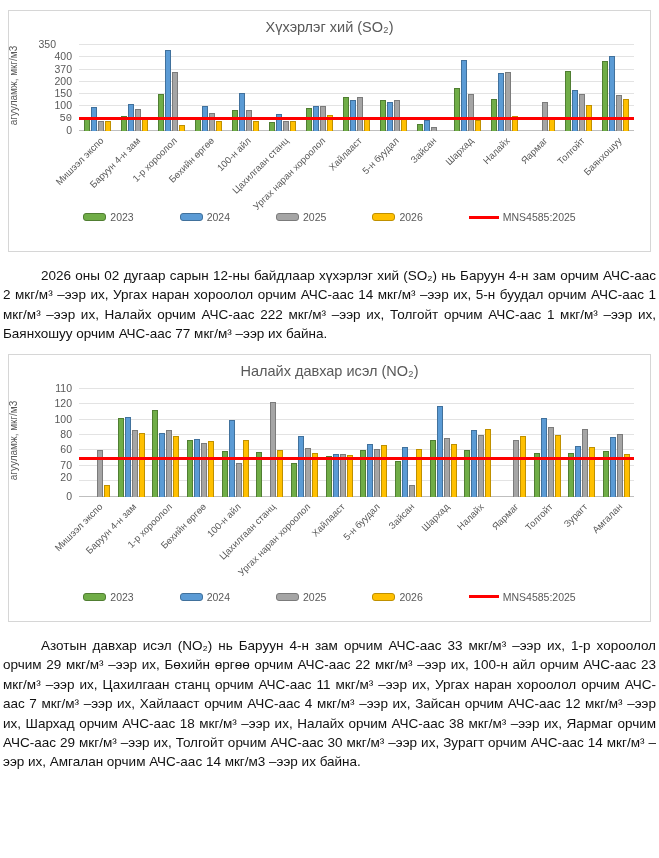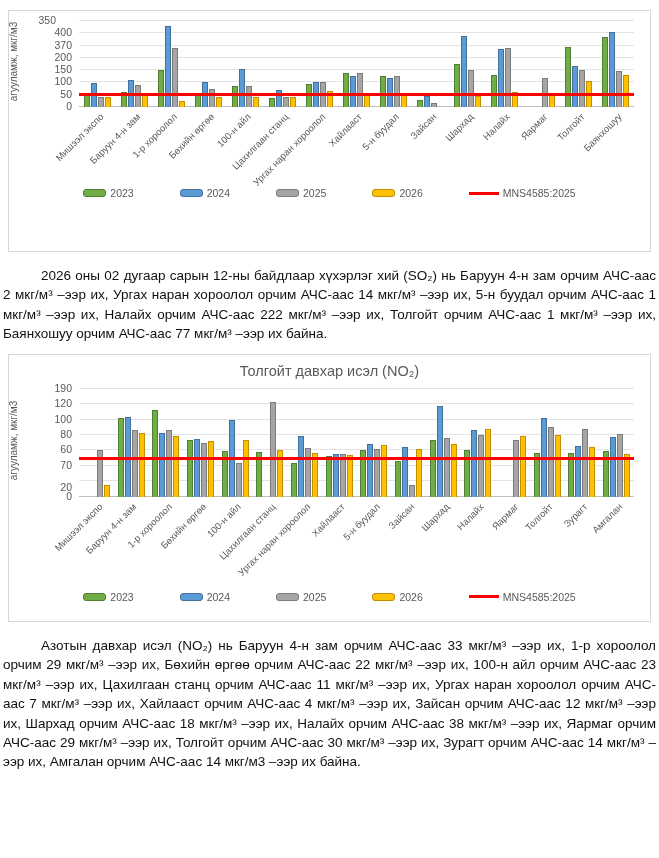--- a/index.html
+++ b/index.html
@@ -25,26 +25,27 @@
   .swatch-line{width:30px;height:3px;}
   .para{margin:14px 3px 0;font-size:13.5px;line-height:1.44;text-align:justify;text-indent:38px;color:#111;}
 </style>
 </head>
 <body>
 
 <div class="doc-title">
 </div>
 
 <div class="chart-box" style="height:242px;">
+    <div class="chart-title">Хүхэрлэг хий (SO₂)</div>
     <div class="plot-wrap" style="height:86px;margin:10px 18px 0 70px;width:555px;">
       <div class="ylab" style="left:-66px;top:35px;width:0;display:flex;justify-content:center;">агууламж, мкг/м3</div>
       <div class="gridline axisline" style="bottom:0.0px;"></div>
       <div class="ytick" style="right:562px;bottom:-5.0px;">0</div>
       <div class="gridline" style="bottom:12.3px;"></div>
-      <div class="ytick" style="right:562px;bottom:7.3px;">50</div>
+      <div class="ytick" style="right:562px;bottom:7.3px;font-family:Liberation Mono, monospace;">50</div>
       <div class="gridline" style="bottom:24.6px;"></div>
       <div class="ytick" style="right:562px;bottom:19.6px;">100</div>
       <div class="gridline" style="bottom:36.9px;"></div>
       <div class="ytick" style="right:562px;bottom:31.9px;">150</div>
       <div class="gridline" style="bottom:49.1px;"></div>
       <div class="ytick" style="right:562px;bottom:44.1px;">200</div>
       <div class="gridline" style="bottom:61.4px;"></div>
       <div class="ytick" style="right:562px;bottom:56.4px;">370</div>
       <div class="gridline" style="bottom:73.7px;"></div>
       <div class="ytick" style="right:562px;bottom:68.7px;">400</div>
@@ -211,39 +212,39 @@
       <div class="legend-item">
         <div class="swatch-line" style="background:#FF0000;"></div>
         <div>MNS4585:2025</div>
       </div>
     </div>
   </div>
 
 <p class="para">2026 оны 02 дугаар сарын 12-ны байдлаар хүхэрлэг хий (SO₂) нь Баруун 4-н зам орчим АЧС-аас 2 мкг/м³ –ээр их, Ургах наран хороолол орчим АЧС-аас 14 мкг/м³ –ээр их, 5-н буудал орчим АЧС-аас 1 мкг/м³ –ээр их, Налайх орчим АЧС-аас 222 мкг/м³ –ээр их, Толгойт орчим АЧС-аас 1 мкг/м³ –ээр их, Баянхошуу орчим АЧС-аас 77 мкг/м³ –ээр их байна.</p>
 
 <div class="chart-box" style="height:268px;">
-    <div class="chart-title">Толгойт давхар исэл (NO₂)</div>
+    <div class="chart-title">Налайх давхар исэл (NO₂)</div>
     <div class="plot-wrap" style="height:108px;margin:10px 18px 0 70px;width:555px;">
       <div class="ylab" style="left:-66px;top:46px;width:0;display:flex;justify-content:center;">агууламж, мкг/м3</div>
       <div class="gridline axisline" style="bottom:0.0px;"></div>
       <div class="ytick" style="right:562px;bottom:-5.0px;">0</div>
       <div class="gridline" style="bottom:15.4px;"></div>
-      <div class="ytick" style="right:562px;bottom:4px;">20</div>
+      <div class="ytick" style="right:562px;bottom:14px;">20</div>
       <div class="gridline" style="bottom:30.9px;"></div>
       <div class="ytick" style="right:562px;bottom:25.9px;">70</div>
       <div class="gridline" style="bottom:46.3px;"></div>
       <div class="ytick" style="right:562px;bottom:41.3px;">60</div>
       <div class="gridline" style="bottom:61.7px;"></div>
       <div class="ytick" style="right:562px;bottom:56.7px;">80</div>
       <div class="gridline" style="bottom:77.1px;"></div>
       <div class="ytick" style="right:562px;bottom:72.1px;">100</div>
       <div class="gridline" style="bottom:92.6px;"></div>
       <div class="ytick" style="right:562px;bottom:87.6px;">120</div>
       <div class="gridline" style="bottom:108.0px;"></div>
-      <div class="ytick" style="right:562px;bottom:103.0px;">190</div>
+      <div class="ytick" style="right:562px;bottom:103.0px;">110</div>
       <div class="bars-row" style="left:0;right:0;bottom:0;height:108px;">
         <div class="bar-group">
           <div style="width:6px;height:0;"></div>
           <div style="width:6px;height:0;"></div>
           <div class="bar" style="width:6px;height:47.1px;background:#A5A5A5;border-color:#7B7B7B;"></div>
           <div class="bar" style="width:6px;height:11.6px;background:#FFC000;border-color:#BF9000;"></div>
         </div>
         <div class="bar-group">
           <div class="bar" style="width:6px;height:78.7px;background:#70AD47;border-color:#507E32;"></div>
           <div class="bar" style="width:6px;height:80.2px;background:#5B9BD5;border-color:#41719C;"></div>

